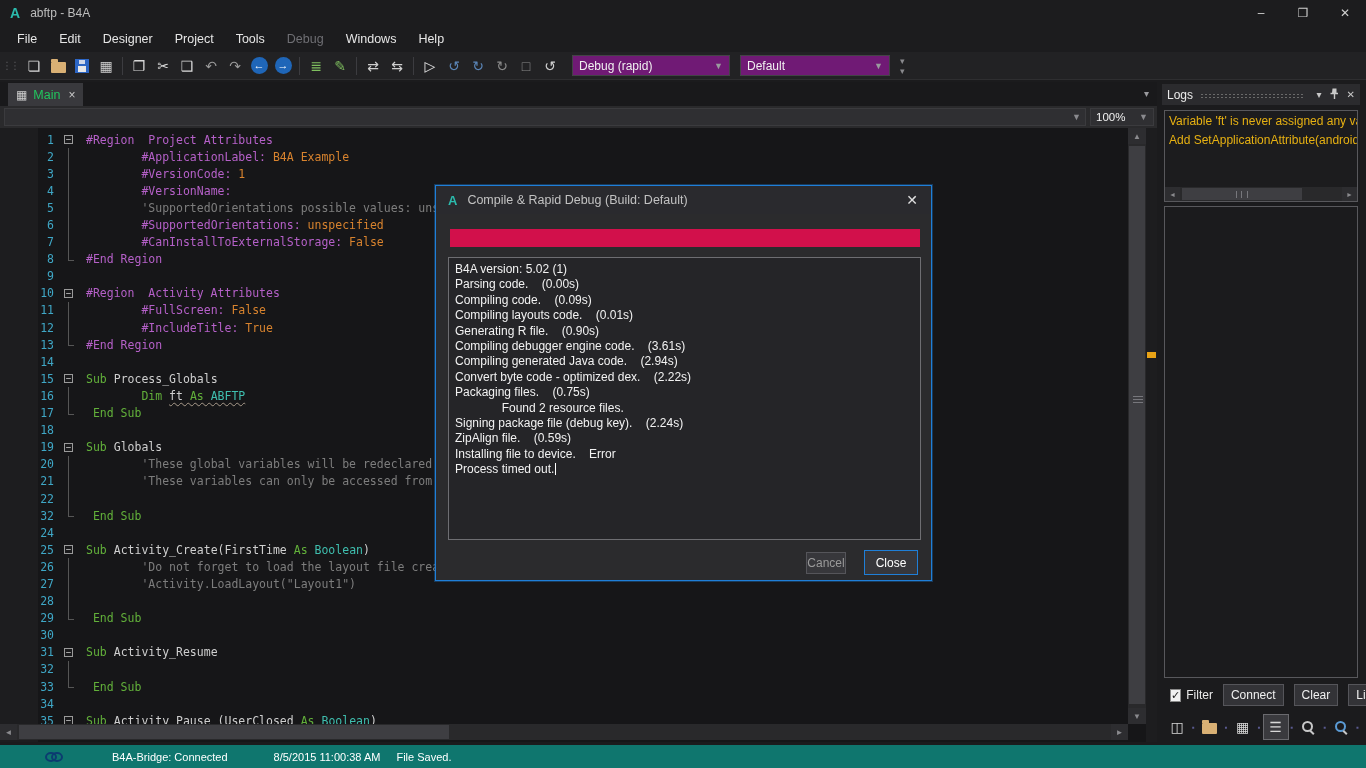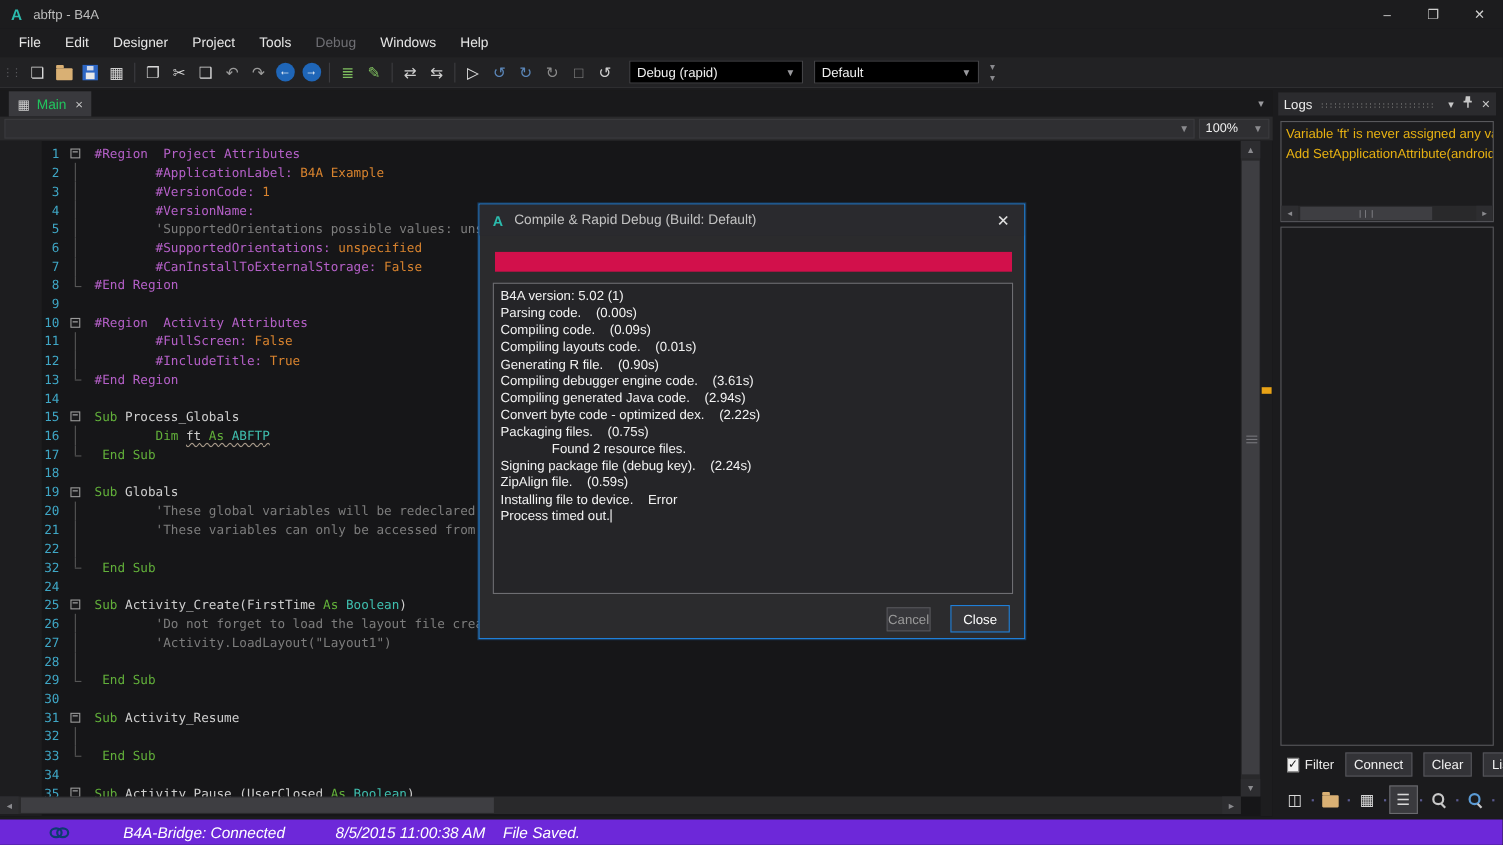--- a/index.html
+++ b/index.html
@@ -24,21 +24,21 @@
 
   
   .toolbar { position:absolute; left:0; top:52px; width:1366px; height:28px; background:#222224;
     display:flex; align-items:center; border-bottom:1px solid #2e2e30; }
   .tb-grip { color:#5a5a5e; font-size:10px; letter-spacing:-2px; margin:0 4px 0 2px; }
   .tb-btn { width:24px; height:24px; display:flex; align-items:center; justify-content:center; }
   .tb-glyph { font-size:14px; line-height:14px; }
   .tb-sep { width:1px; height:18px; background:#3c3c40; margin:0 4px; }
   .navcircle { width:17px; height:17px; border-radius:50%; background:#1f66b8; color:#fff;
     display:flex; align-items:center; justify-content:center; font-size:11px; line-height:11px; }
-  .combo { height:21px; background:#000000; border:1px solid #434346; display:flex;
+  .combo { height:21px; background:#701a75; border:1px solid #434346; display:flex;
     align-items:center; font-size:12px; color:#f0f0f0; padding:0 6px; margin-left:10px; }
   .combo .arrow { margin-left:auto; color:#9a9a9e; font-size:9px; }
   .combo.build { width:158px; }
   .combo.profile { width:150px; }
   .tb-overflow { color:#8a8a8e; font-size:9px; margin-left:10px; }
 
   .folder { width:15px; height:11px; background:#d9b074; border-radius:1px; position:relative; margin-top:3px; }
   .folder::before { content:""; position:absolute; top:-3px; left:0; width:7px; height:3px;
     background:#d9b074; border-radius:1px 1px 0 0; }
   .floppy { width:14px; height:14px; background:#2d66c4; position:relative; }
@@ -131,22 +131,22 @@
   .filter-label { font-size:12px; color:#eaeaea; margin-left:5px; }
   .panel-button { height:22px; background:#333337; border:1px solid #55555a; color:#f0f0f0;
     font-size:12px; padding:0 7px; margin-left:10px; font-family:"Liberation Sans",sans-serif; white-space:nowrap; }
   .pane-strip { position:absolute; left:0; top:628px; width:198px; height:30px; display:flex; align-items:center; }
   .pane-btn { width:26px; height:26px; display:flex; align-items:center; justify-content:center; margin-left:2px; }
   .pane-btn.selected { background:#3a3a3e; border:1px solid #6a6a6e; }
   .pane-glyph { color:#d8d8d8; font-size:14px; }
   .pane-dot { color:#5a5a90; font-size:8px; margin-left:2px; }
 
   
-  .statusbar { position:absolute; left:0; top:745px; width:1366px; height:23px; background:#6d28d9;
-    display:flex; align-items:center; color:#ffffff; font-size:14px;font-style:italic; }
+  .statusbar { position:absolute; left:0; top:745px; width:1366px; height:23px; background:#0f766e;
+    display:flex; align-items:center; color:#ffffff; font-size:11px; }
   .link-icon { margin-left:44px; display:flex; }
   .sb-bridge { margin-left:48px; }
   .sb-time { margin-left:46px; }
   .sb-file { margin-left:16px; }
 
   
   .dialog { position:absolute; left:435px; top:185px; width:497px; height:396px; background:#2b2b2d;
     border:1px solid #1f7fd8; z-index:50; box-shadow:0 0 0 1px rgba(31,127,216,.35); }
   .dlg-titlebar { position:absolute; left:0; top:0; width:495px; height:28px; background:#2a2a2e;
     display:flex; align-items:center; }

